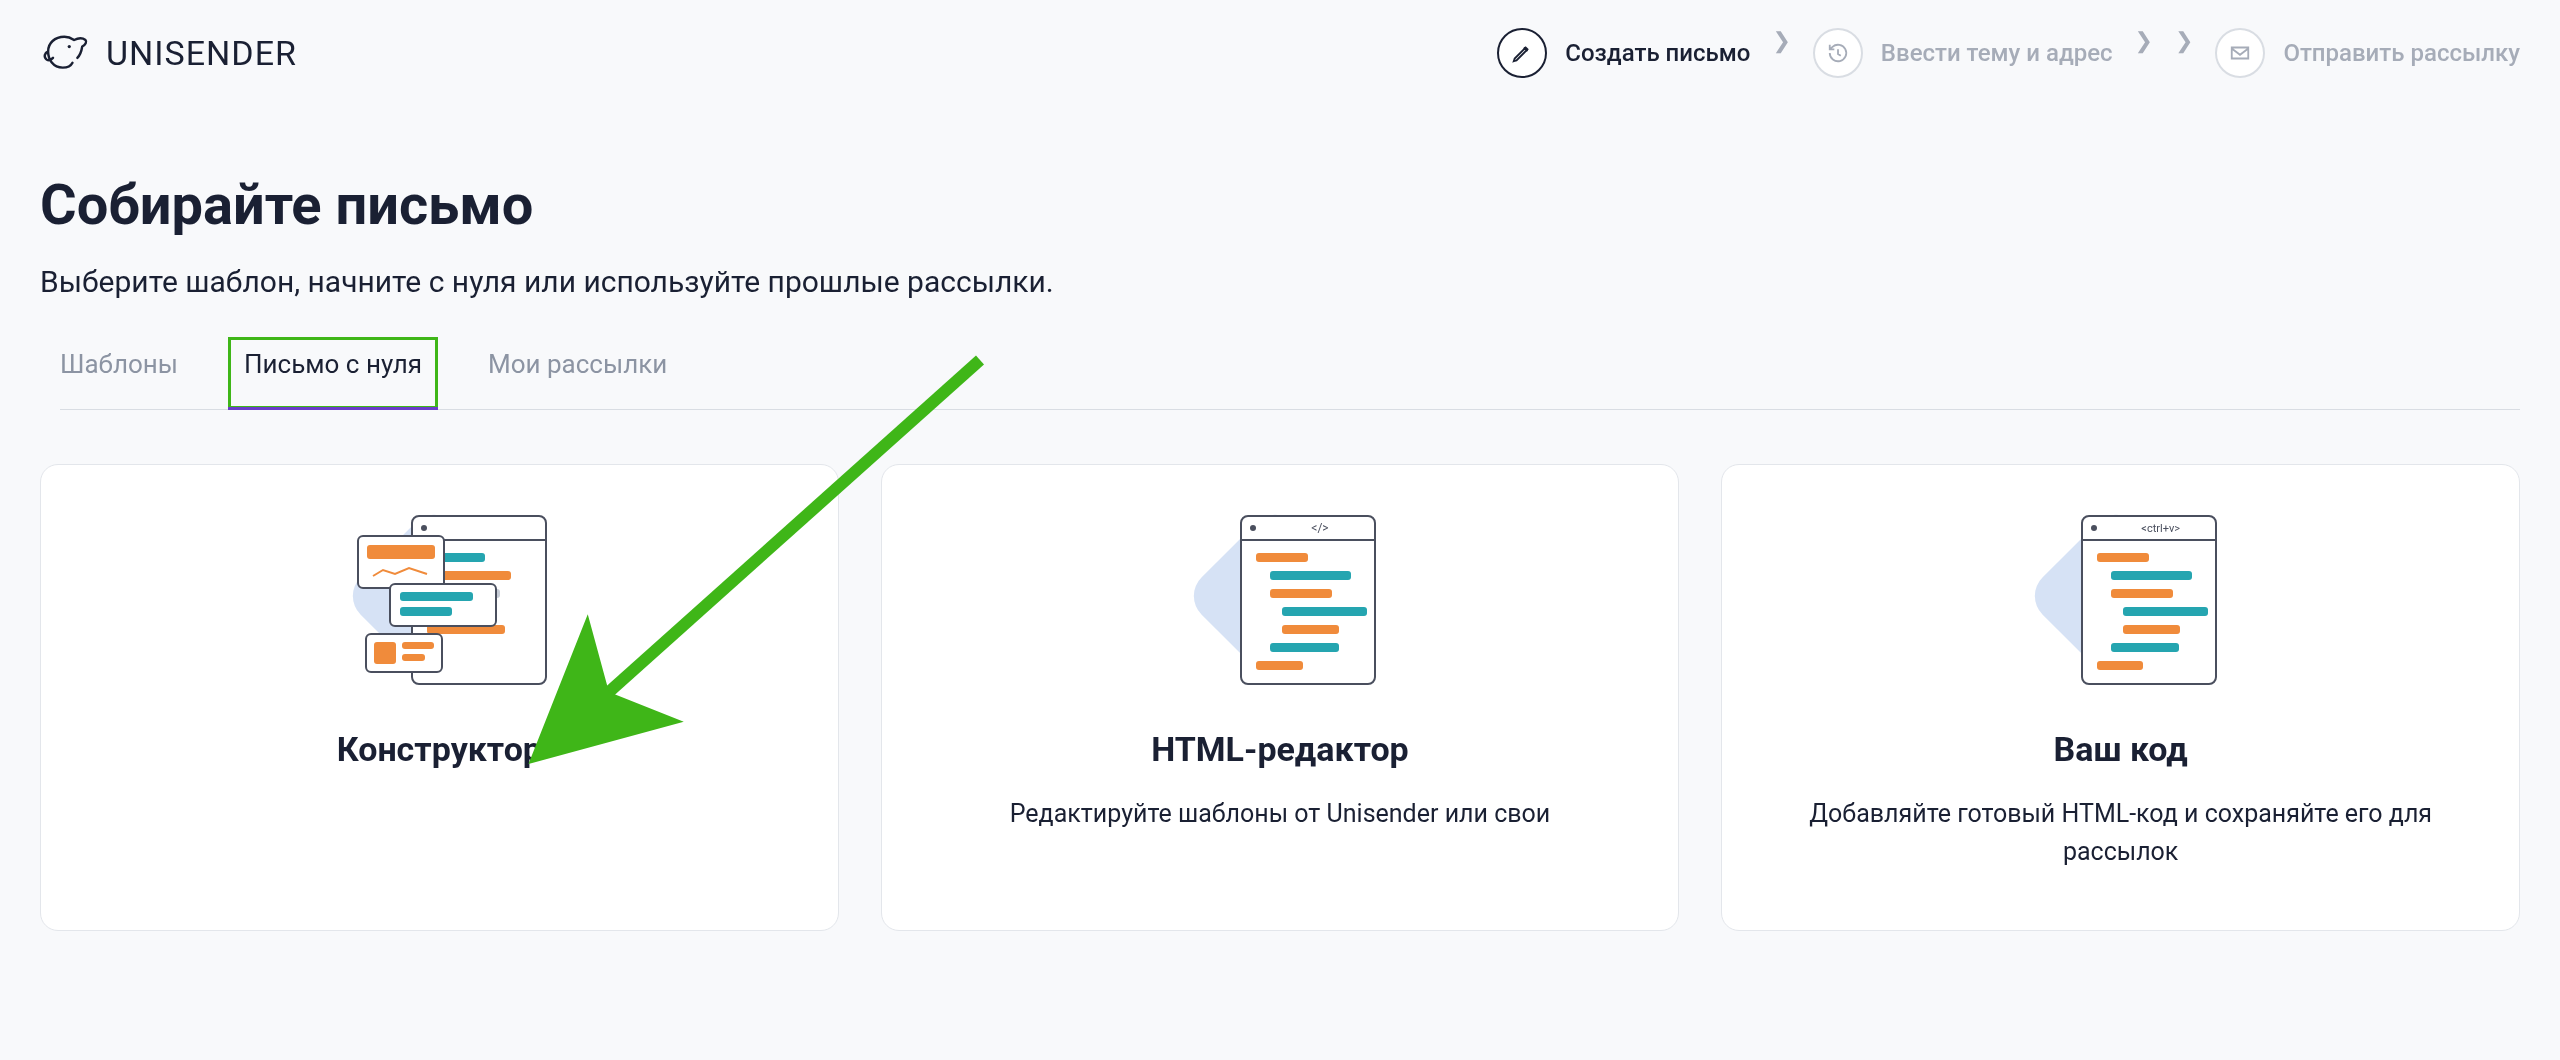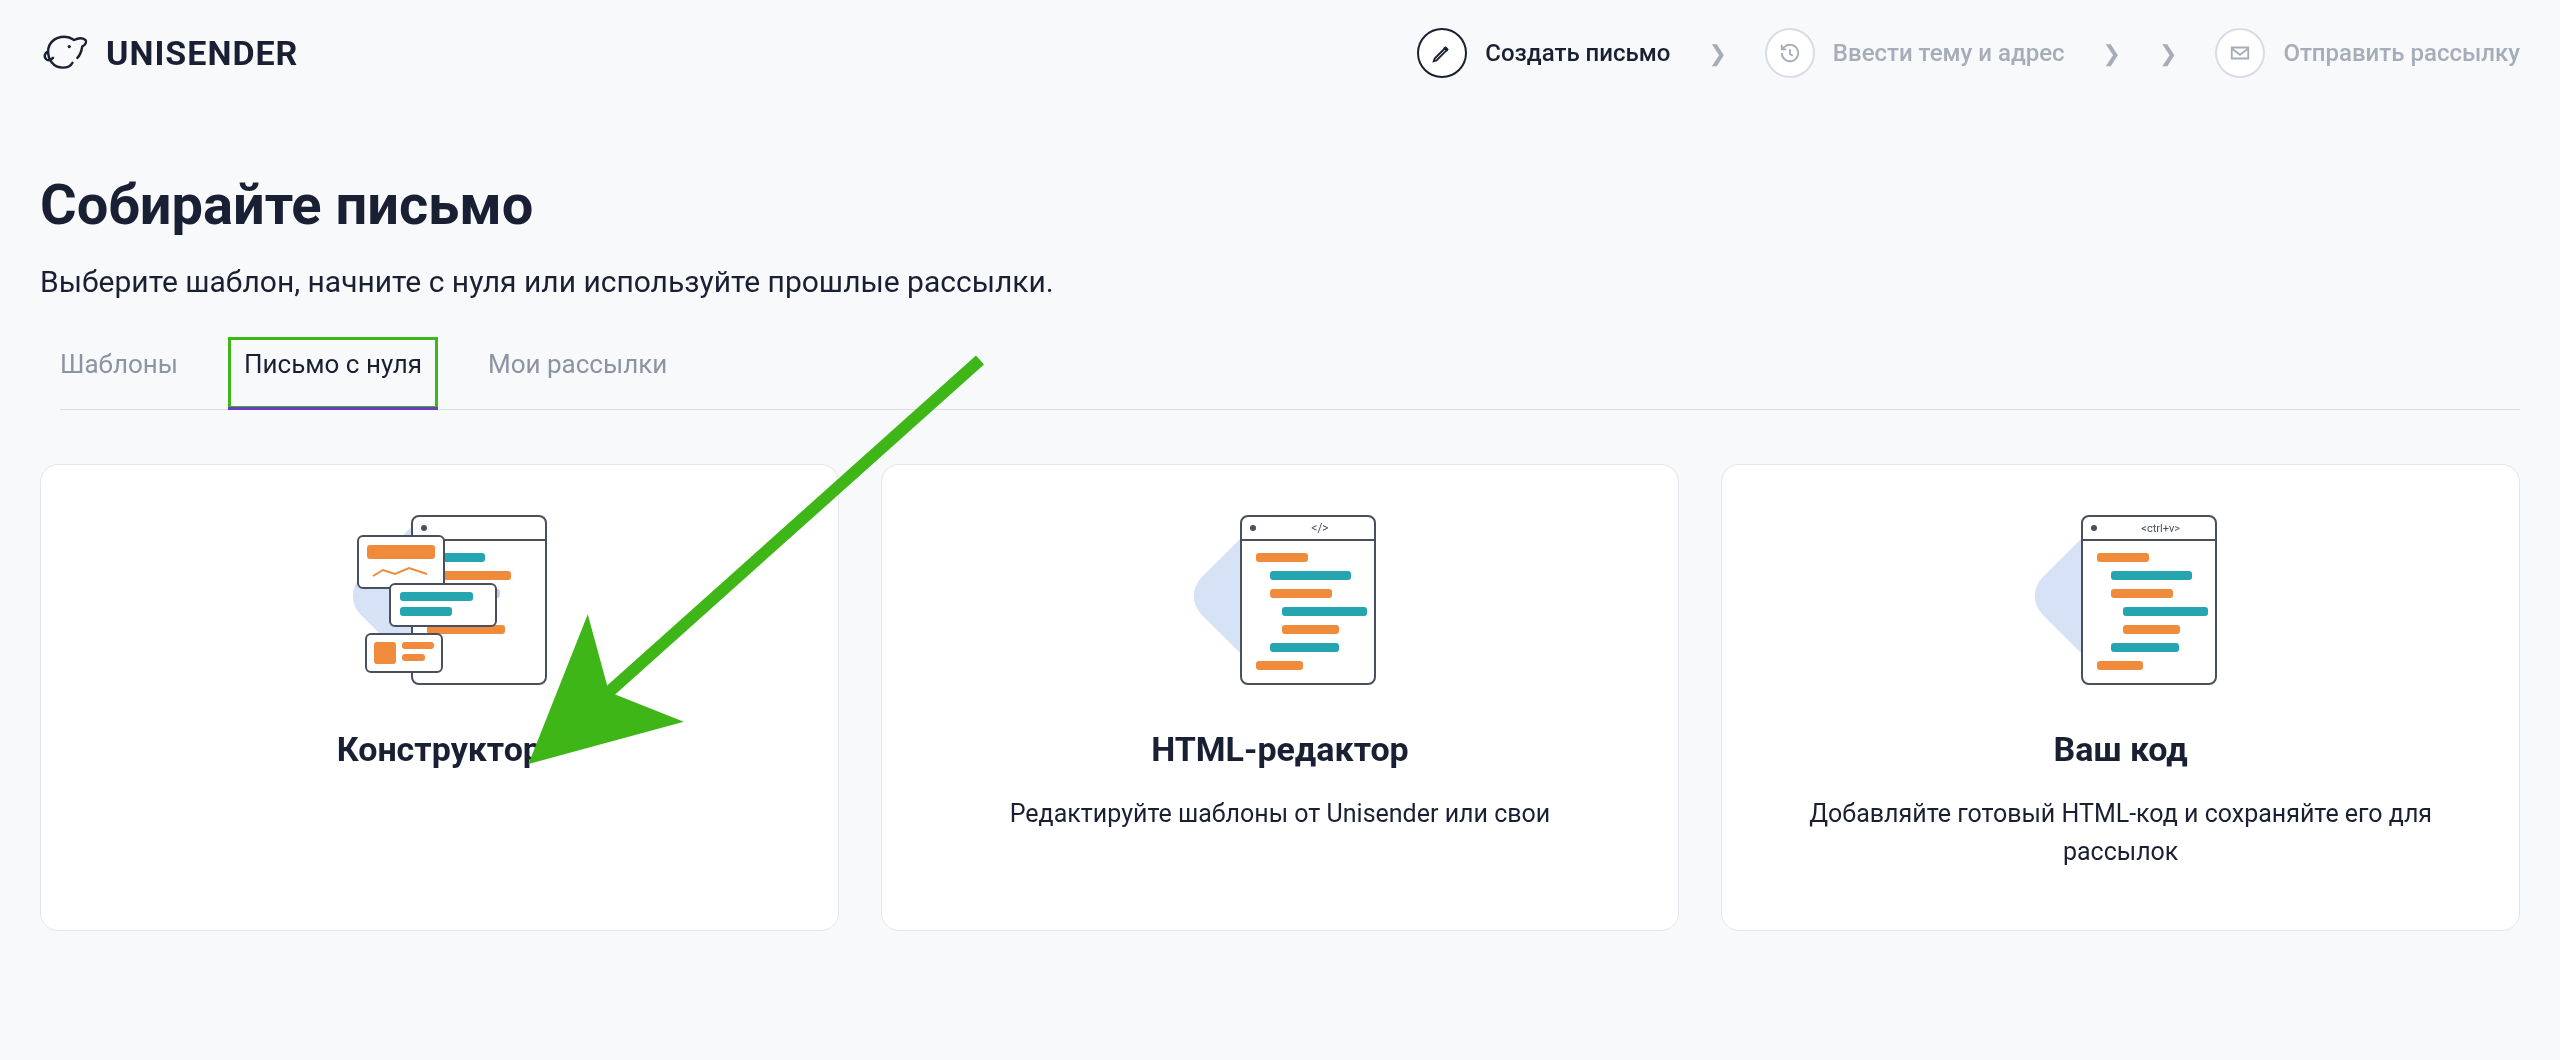--- a/index.html
+++ b/index.html
@@ -34,31 +34,31 @@
     align-items: center;
     padding: 0 40px;
     height: 106px;
     background: var(--bg);
   }
   .logo {
     display: flex;
     align-items: center;
     gap: 14px;
     font-size: 34px;
-    font-weight: 700;
+    font-weight: 400;
     letter-spacing: 1px;
     color: var(--dark);
   }
   .logo-dog { width: 52px; height: 52px; }
 
   .stepper {
     display: flex;
-    align-items: center;
+    align-items: flex-start;
     margin-left: auto;
-    gap: 38px;
+    gap: 22px;
   }
   .step {
     display: flex;
     align-items: center;
     gap: 18px;
     font-size: 24px;
     font-weight: 500;
   }
   .step.active { color: var(--dark); }
   .step.inactive { color: var(--muted); }

